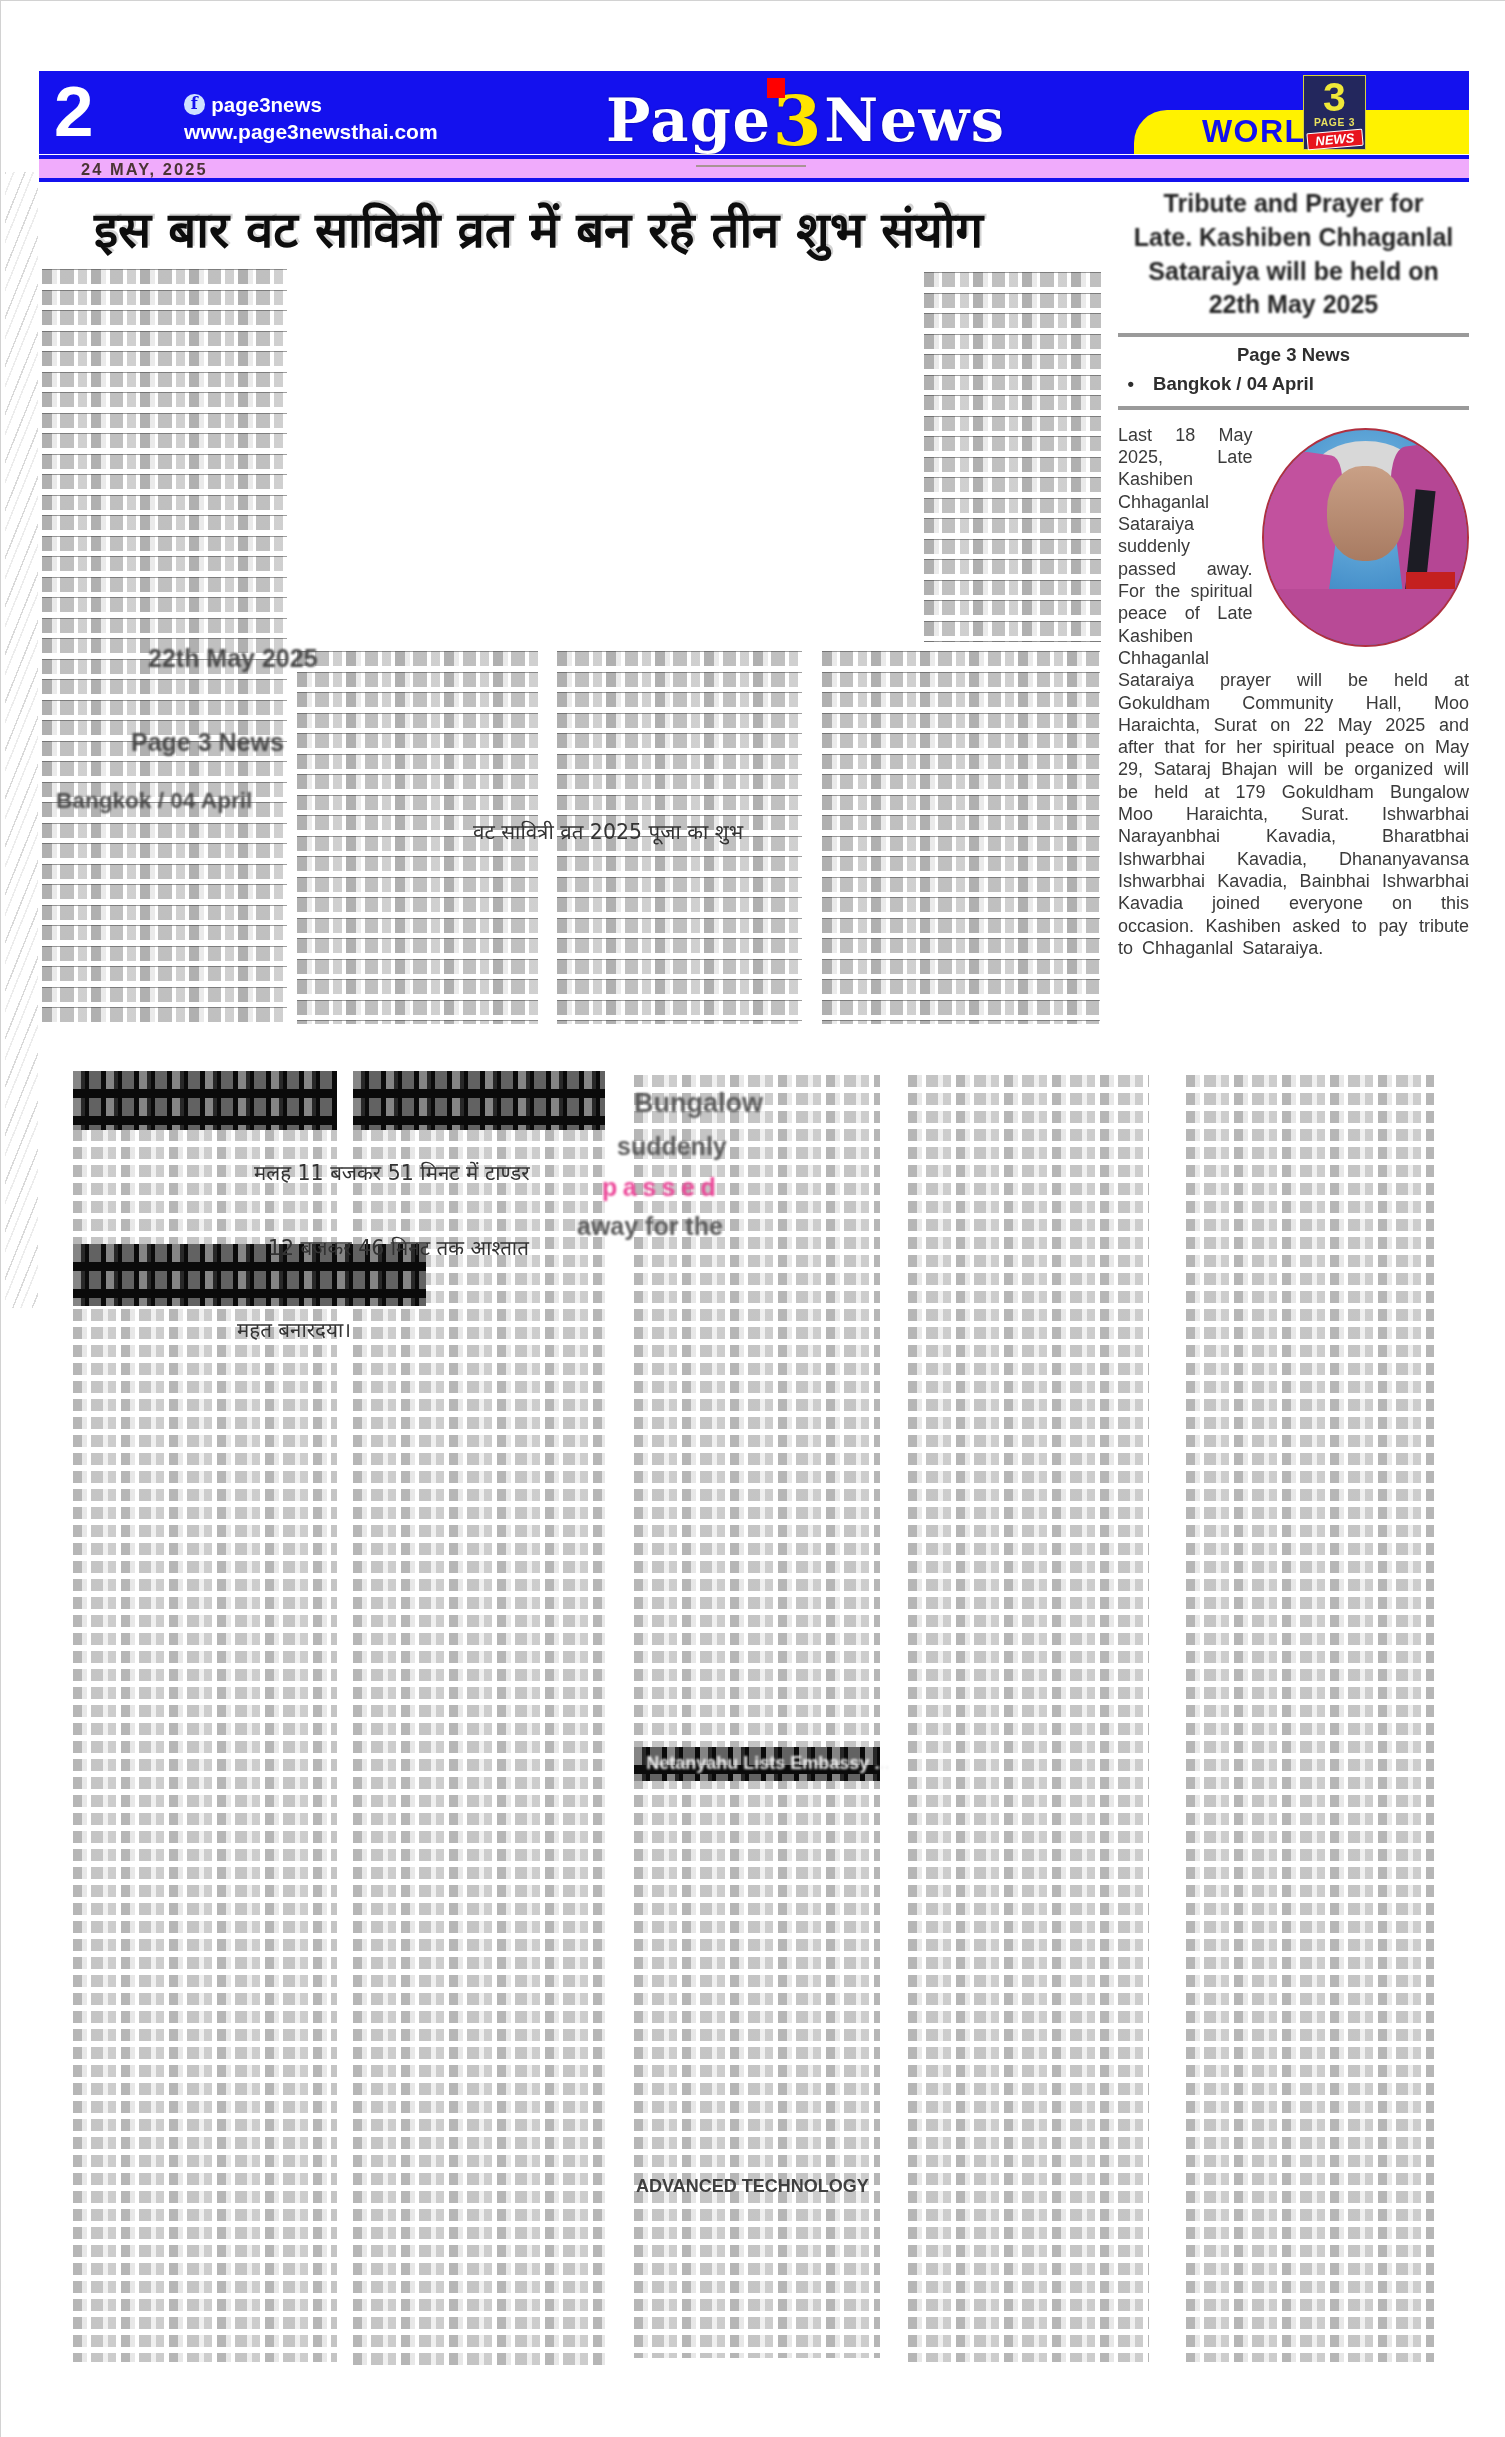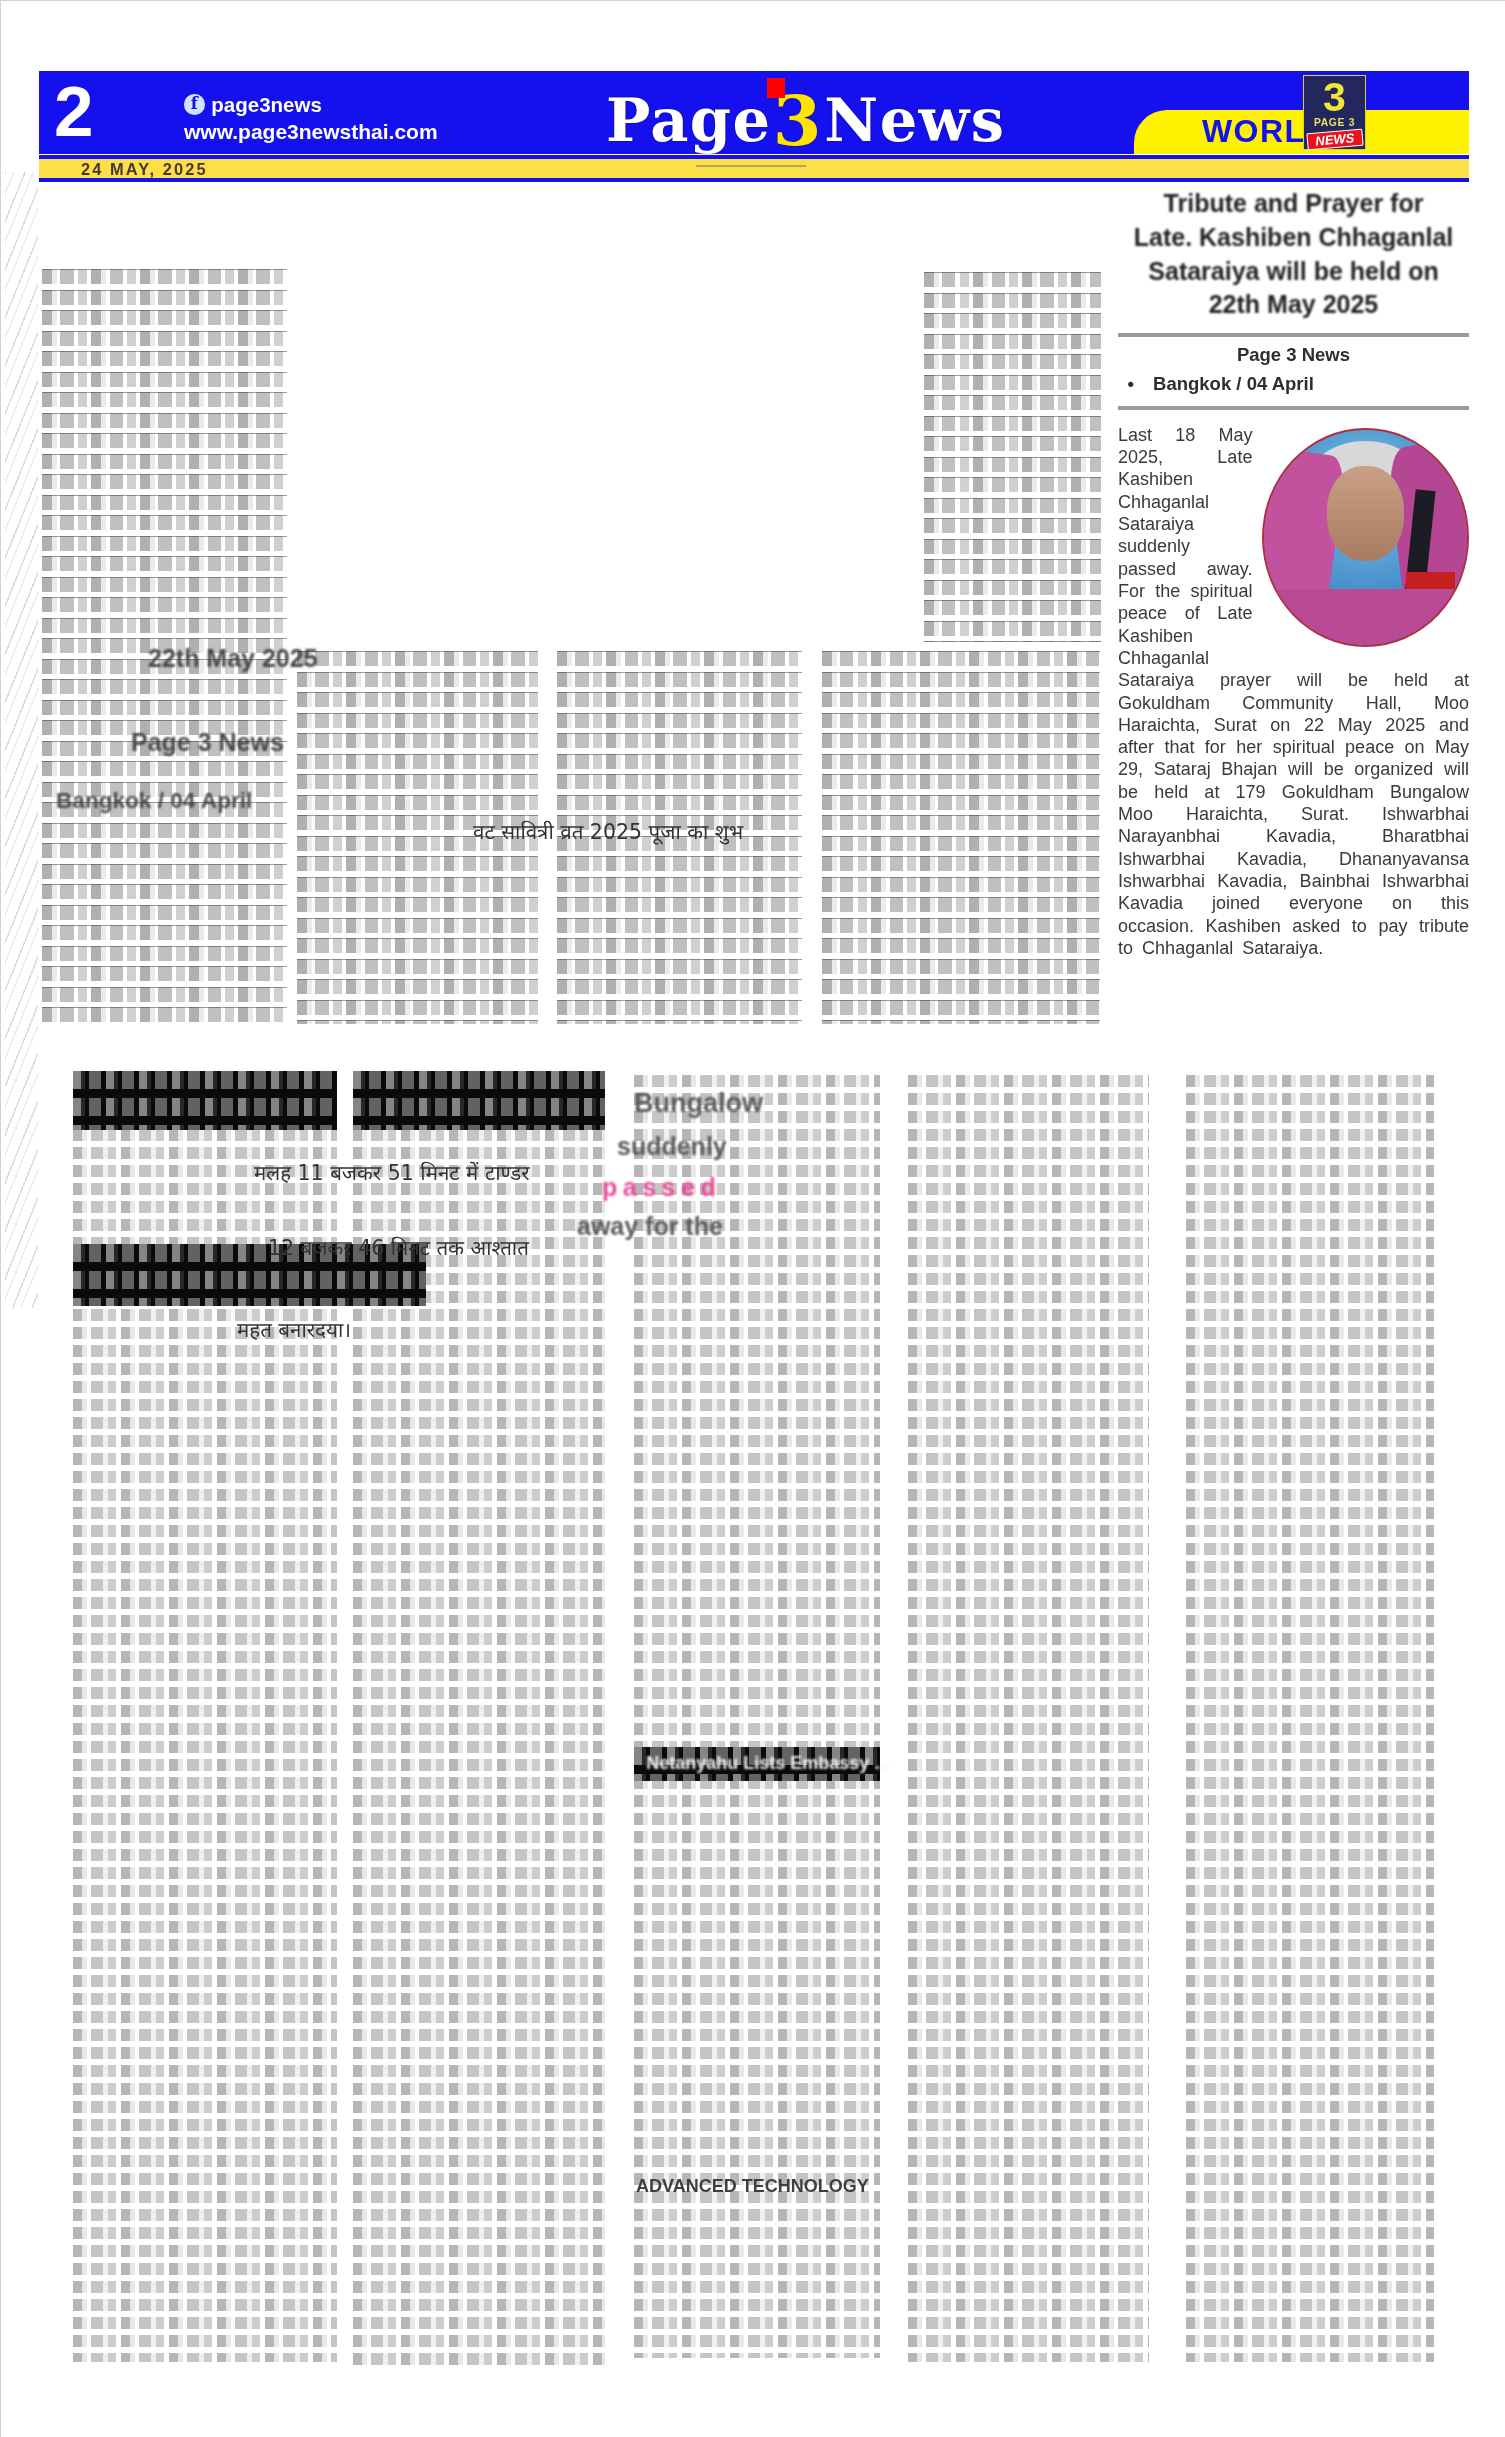--- a/index.html
+++ b/index.html
@@ -22,21 +22,21 @@
              border-top-left-radius:33px;}
   .world-label{position:absolute;left:68px;top:3.4px;color:#1411ee;font-weight:bold;font-size:32px;letter-spacing:1.4px;}
   .badge{position:absolute;right:103px;top:4.1px;width:63px;height:75px;background:#23275d;
          border:1.4px solid #d8d23a;box-sizing:border-box;text-align:center;}
   .badge-num{font-size:41px;font-weight:bold;color:#f0e838;line-height:40px;margin-top:1.4px;}
   .badge-page{font-size:10.3px;font-weight:bold;color:#e8e060;letter-spacing:0.7px;}
   .badge-ribbon{margin:2.1px 2.7px 0 2.7px;background:#e8131d;border:1.4px solid #fff;border-radius:1.4px;
                 color:#fff;font-style:italic;font-weight:bold;font-size:13px;transform:rotate(-5deg);}
 
   
-  .date-strip{position:absolute;left:38px;top:154px;width:1430px;height:19px;background:#fde047;
+  .date-strip{position:absolute;left:38px;top:154px;width:1430px;height:19px;background:#f0abfc;
               border-top:4.8px solid #1411ee;border-bottom:4.8px solid #1411ee;}
   .date-text{position:absolute;left:42px;top:0.7px;font-size:16.4px;font-weight:bold;letter-spacing:2.1px;
              color:#4a3434;filter:blur(0.5px);}
   .strip-dash{position:absolute;left:657px;top:5.5px;width:110px;height:2.7px;background:#8a8a6a;opacity:.7;}
 
   
   .headline{position:absolute;left:48px;top:194px;width:979px;text-align:center;
             font-family:"DejaVu Sans",sans-serif;font-size:49px;font-weight:bold;color:#0d0d0d;
             filter:blur(0.5px);text-shadow:2.1px -2.1px 0 rgba(130,130,130,.35);}
 
@@ -150,20 +150,21 @@
       <div class="badge-page">PAGE 3</div>
       <div class="badge-ribbon">NEWS</div>
     </div>
   </div>
 
   <div class="date-strip">
     <div class="date-text">24 MAY, 2025</div>
     <div class="strip-dash"></div>
   </div>
 
+  <div class="headline">इस बार वट सावित्री व्रत में बन रहे तीन शुभ संयोग</div>
 
   <div class="noise-margin" style="left:4.1px;top:171px;width:33px;height:1136px;"></div>
 
   <div class="noise hi" style="left:41px;top:268px;width:245px;height:753px;"></div>
   <div class="noise hi" style="left:923px;top:271px;width:177px;height:370px;"></div>
   <div class="noise hi" style="left:296px;top:650px;width:241px;height:373px;"></div>
   <div class="noise hi" style="left:556px;top:650px;width:245px;height:373px;"></div>
   <div class="noise hi" style="left:821px;top:650px;width:278px;height:373px;"></div>
 
   <span class="ghost" style="left:147px;top:643px;font-size:25px;">22th May 2025</span>

